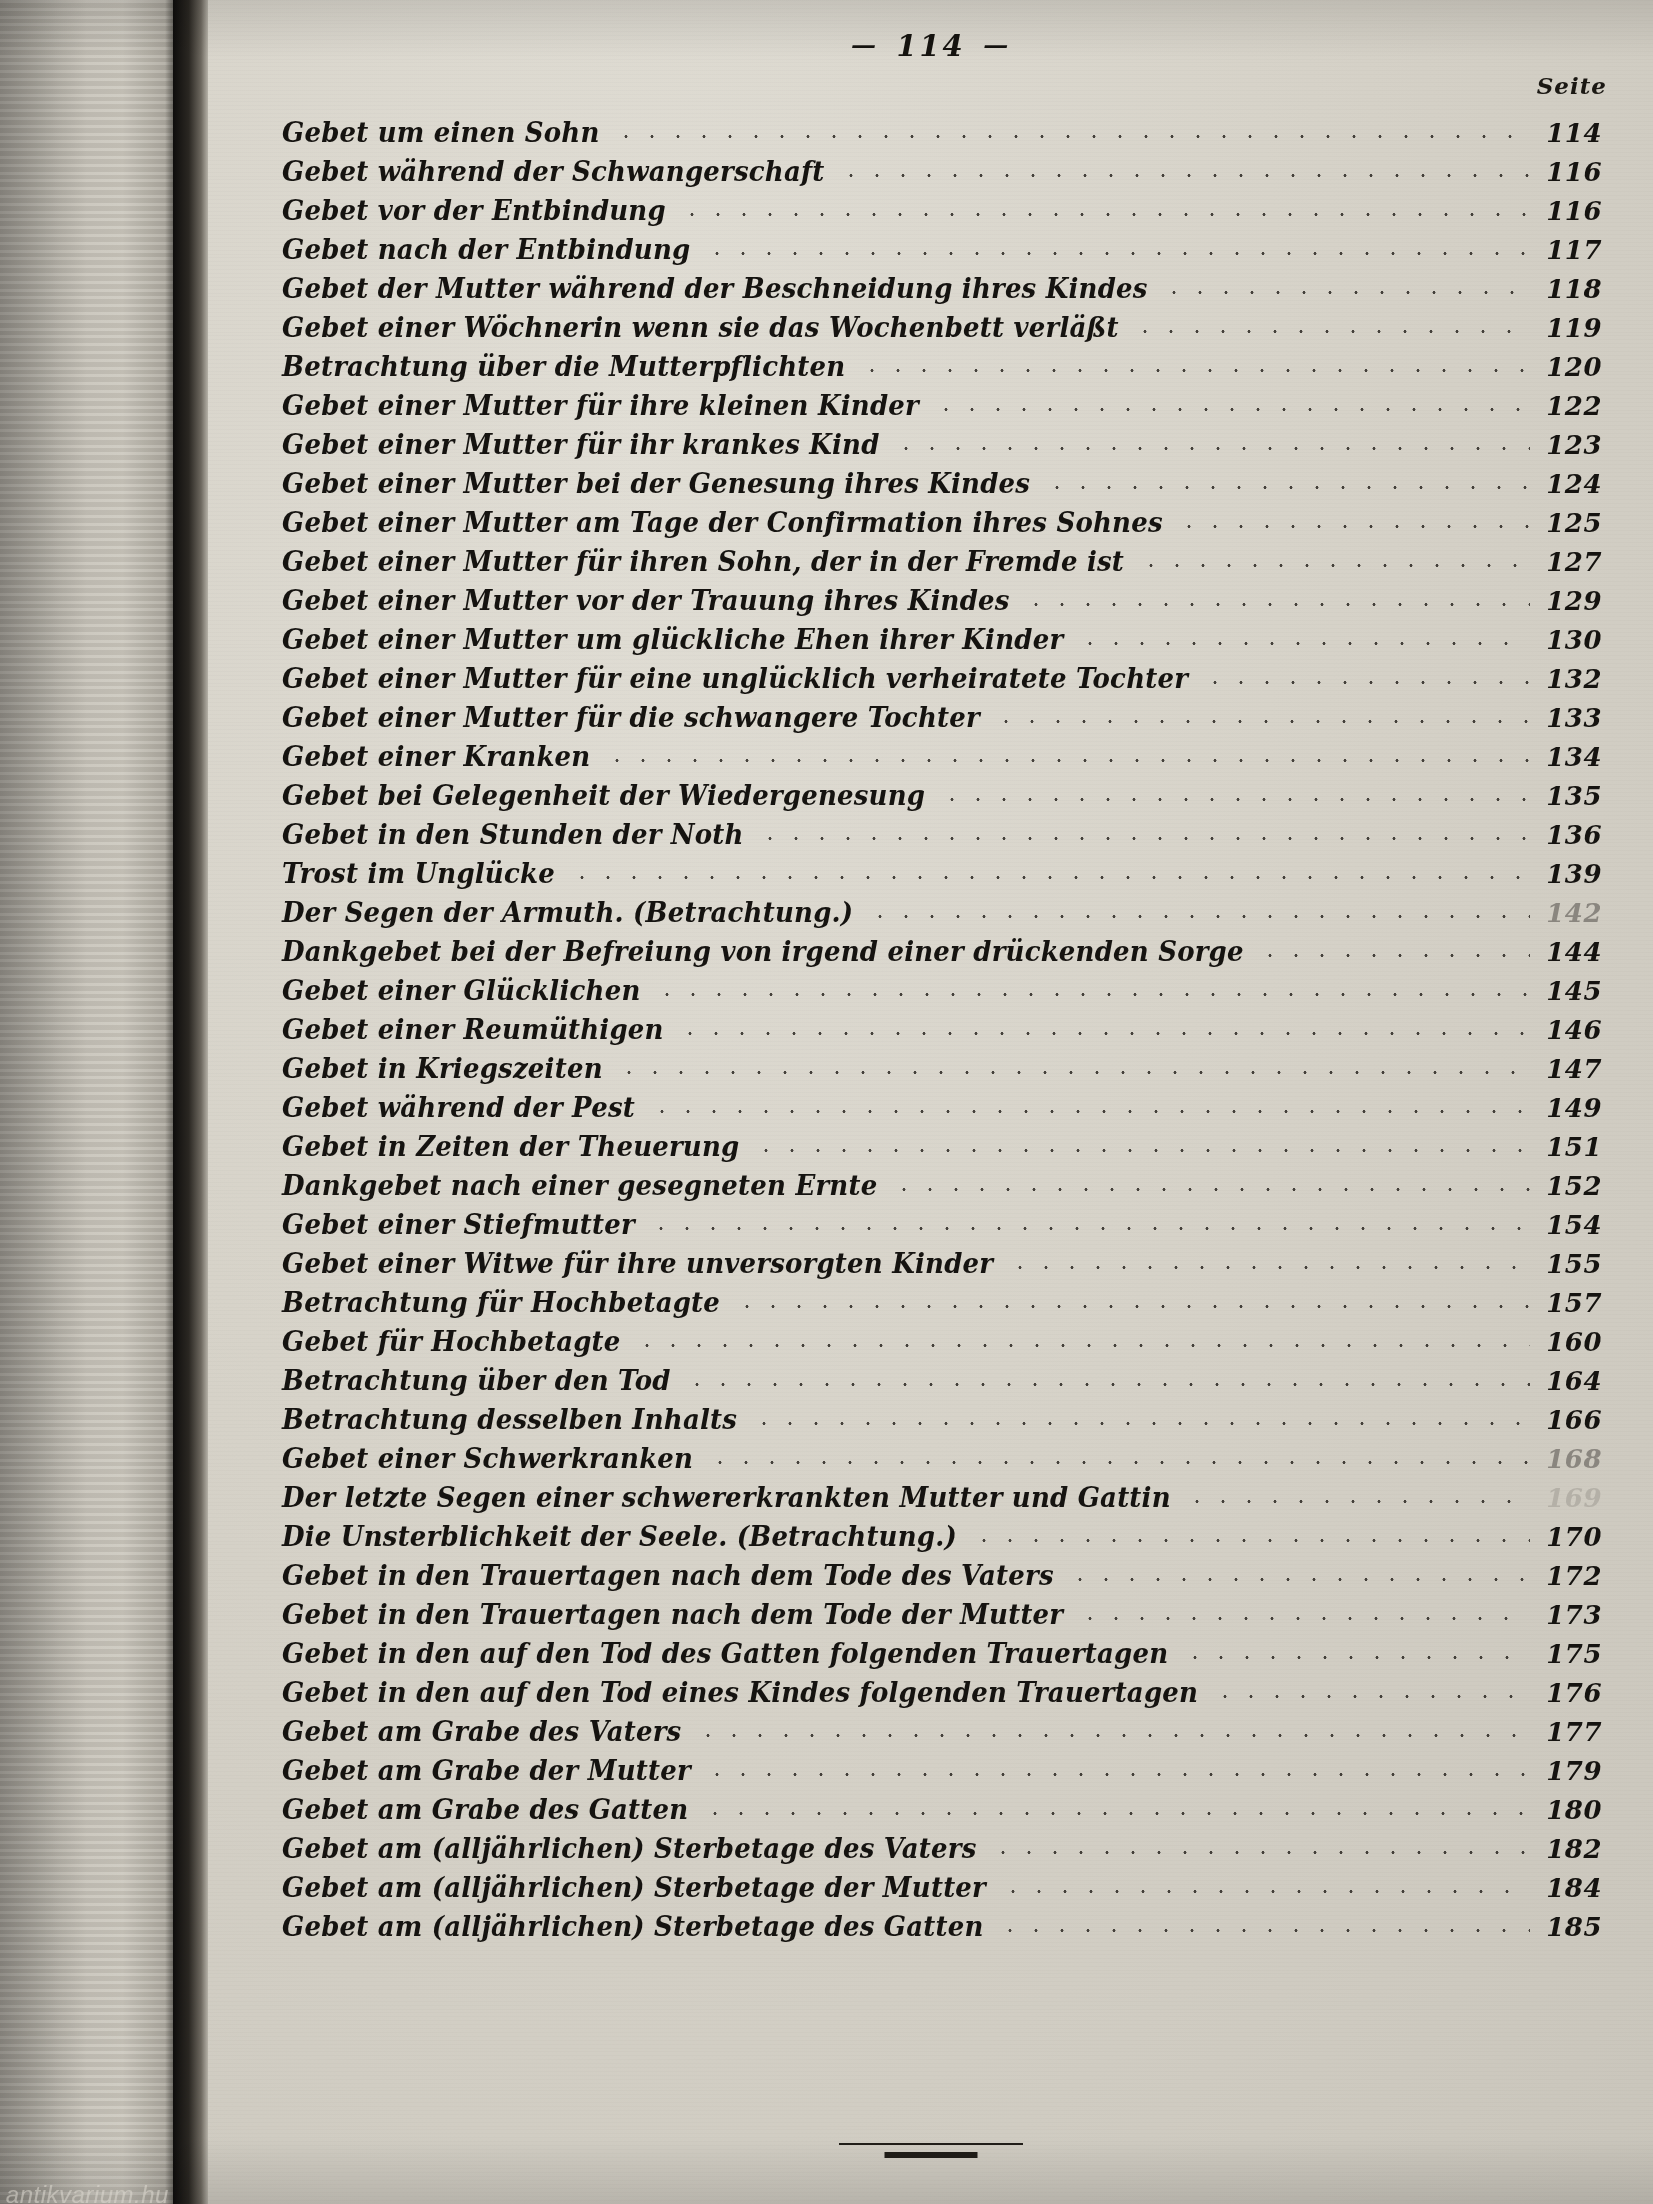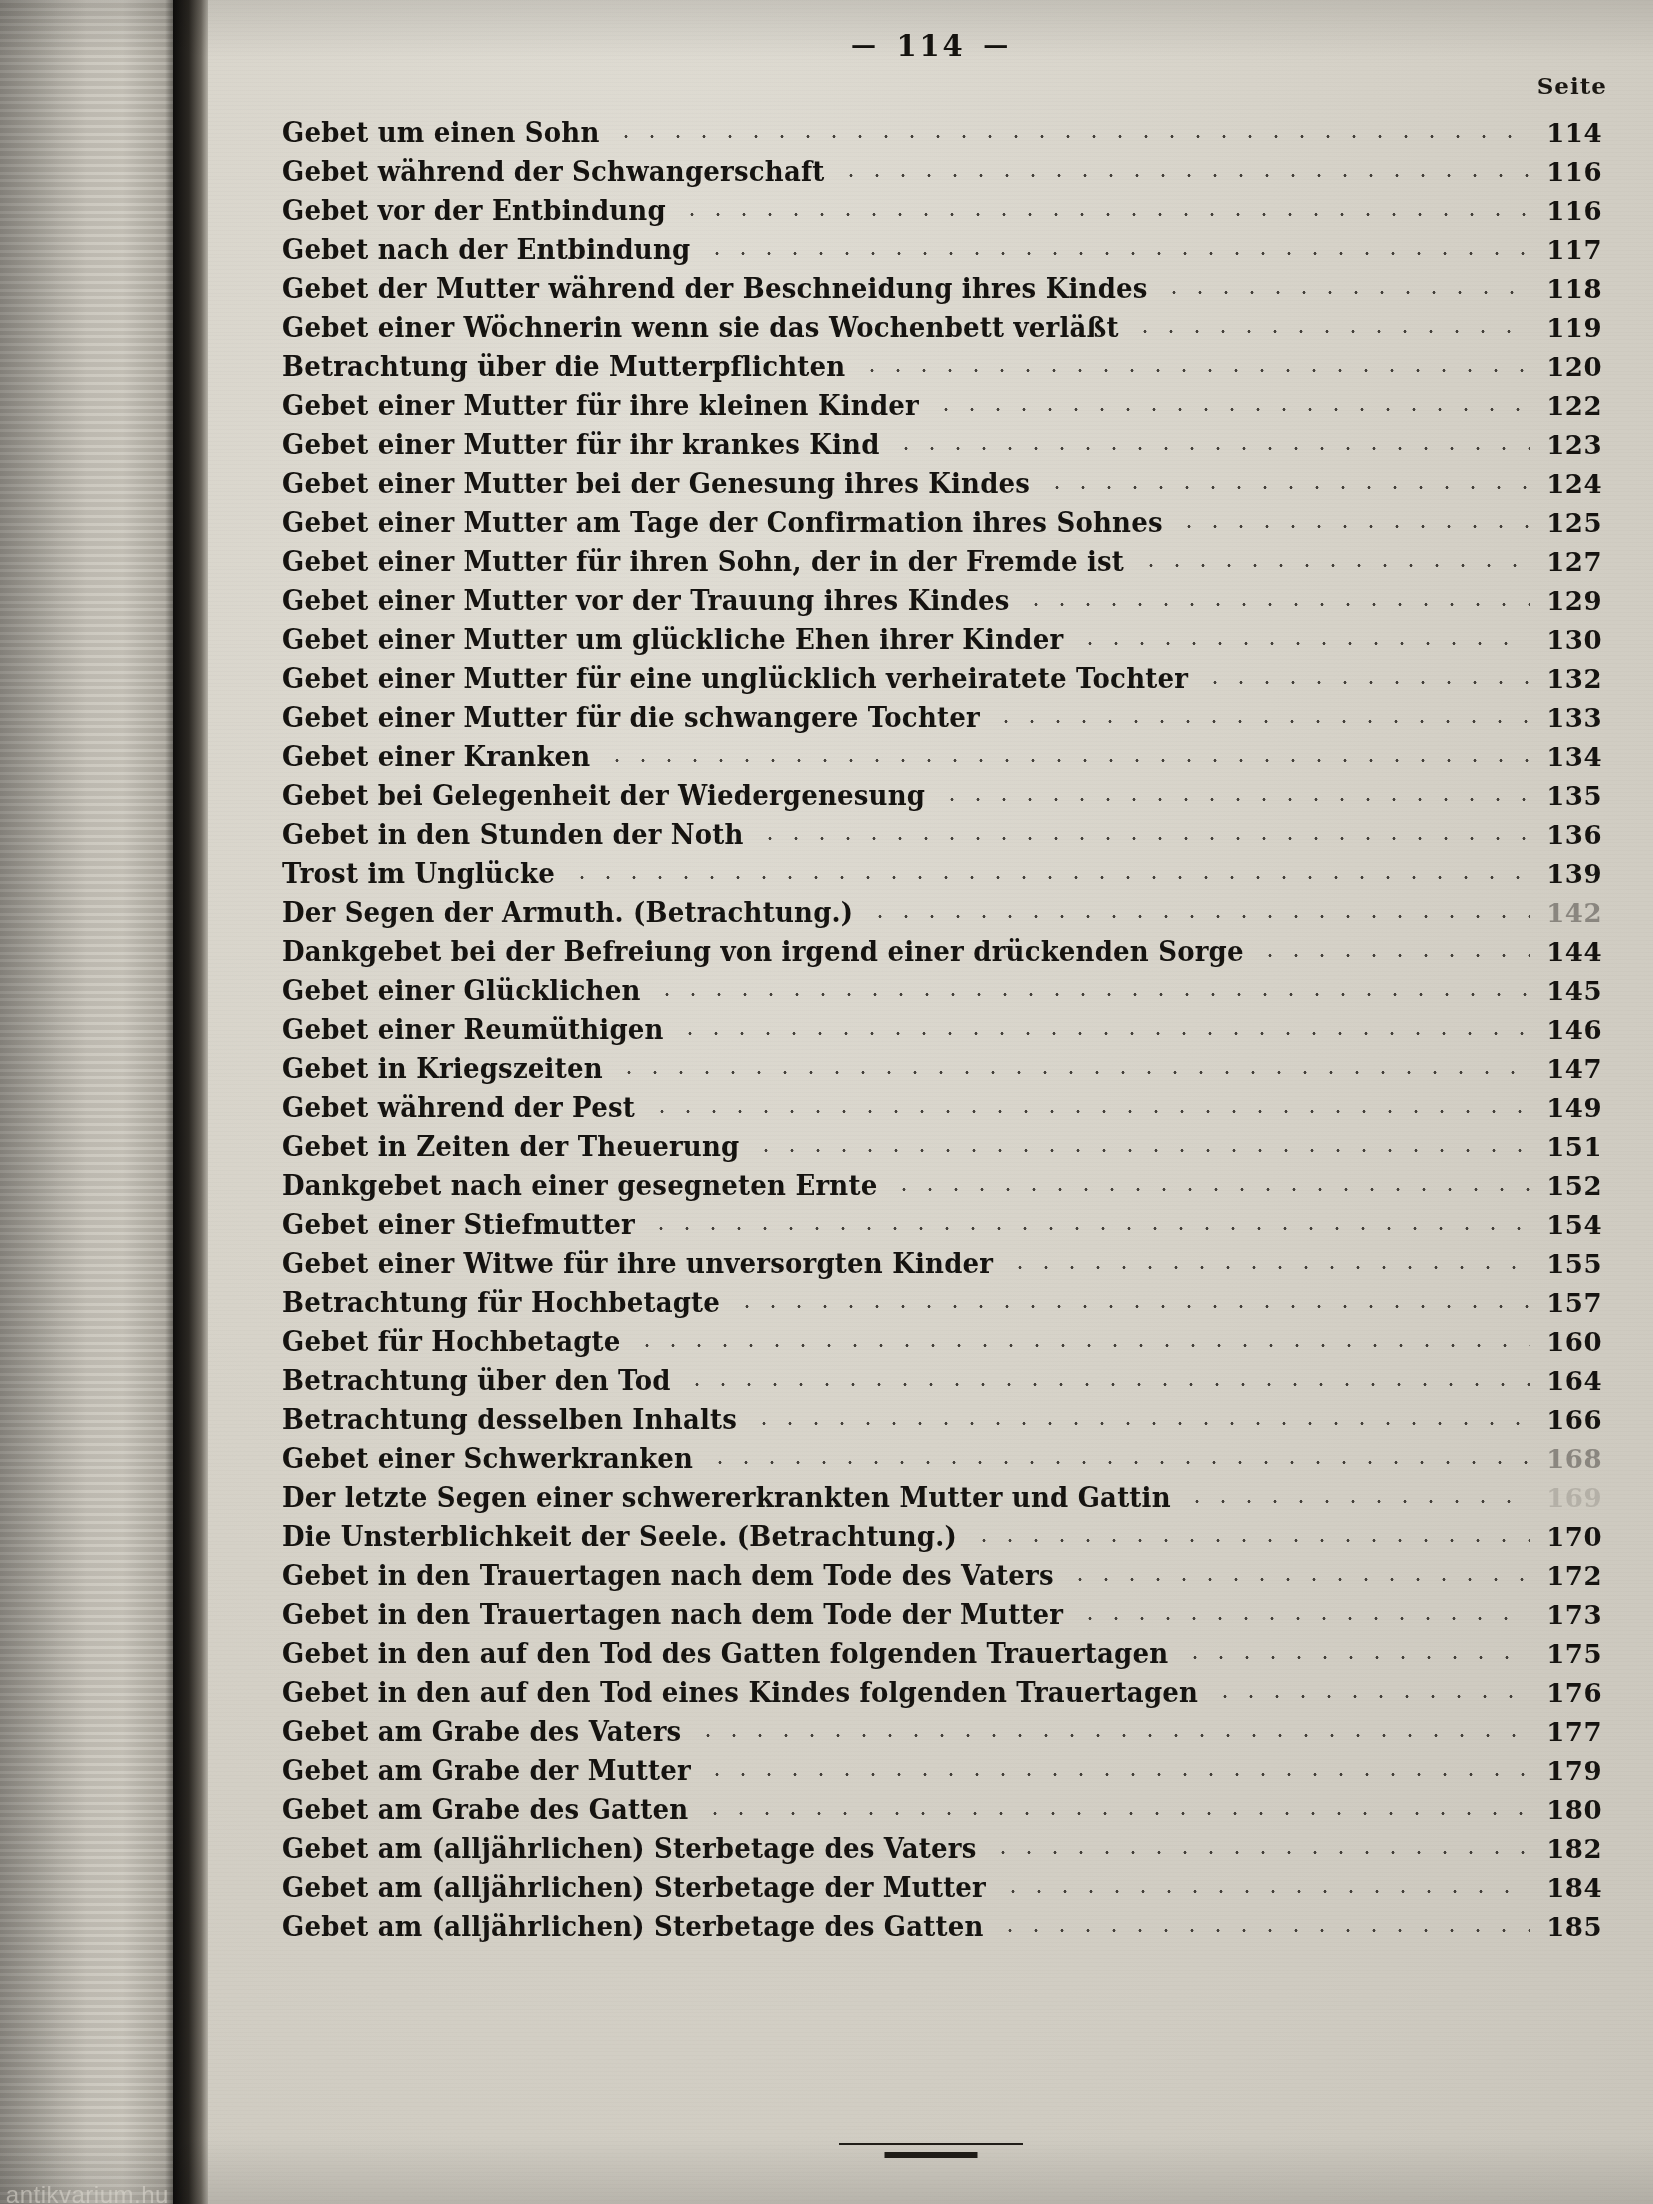--- a/index.html
+++ b/index.html
@@ -13,20 +13,21 @@
     overflow: hidden;
     font-family: "DejaVu Serif", serif;
   }
 
   #page {
     position: relative;
     width: 1654px;
     height: 2205px;
     background: #c9c5bb;
     overflow: hidden;
+    font-style: italic;
   }
 
   
   .gutter-dark {
     position: absolute;
     left: 173px;
     top: 0;
     width: 35px;
     height: 2205px;
     background: linear-gradient(to right, #0e0d0c 0%, #2a2722 45%, #6d685f 80%, #b5b1a7 100%);

